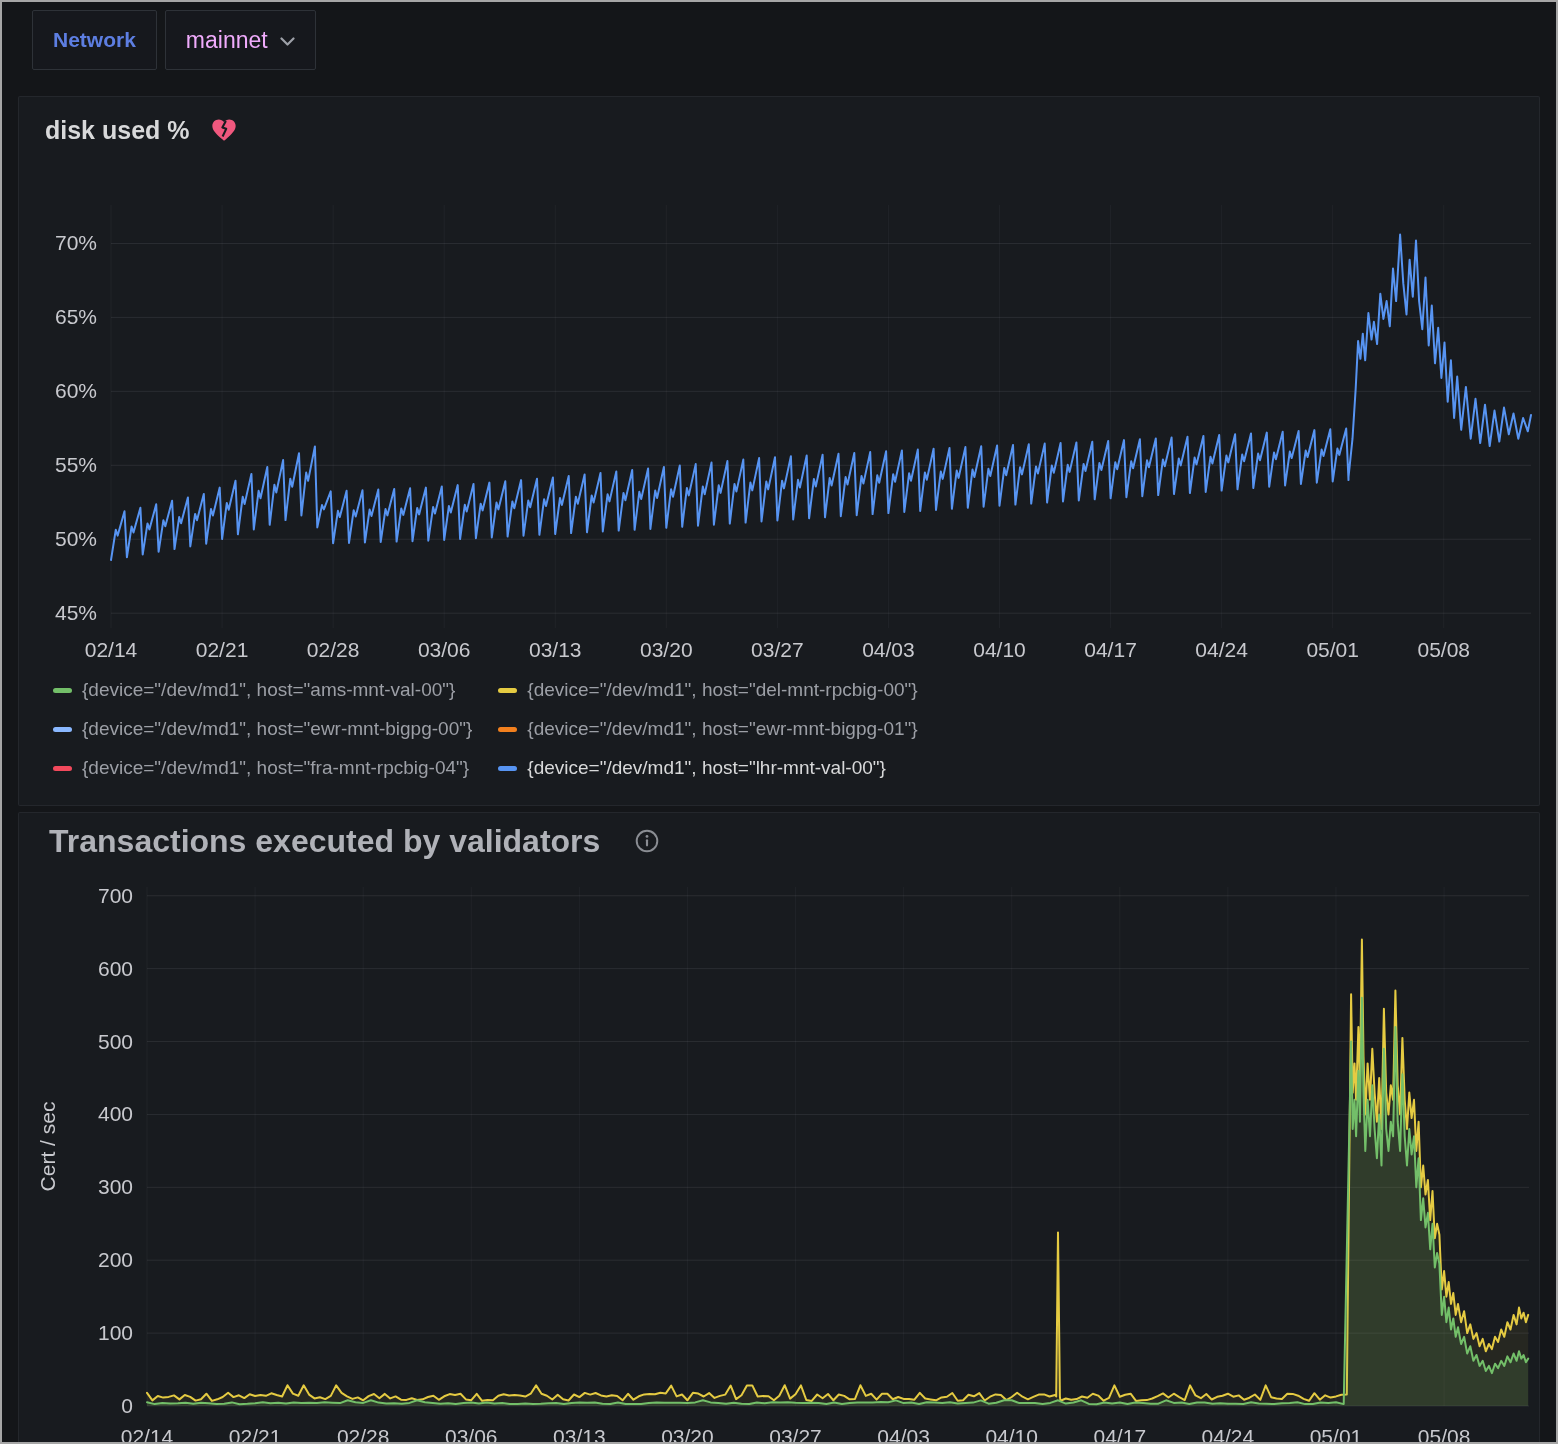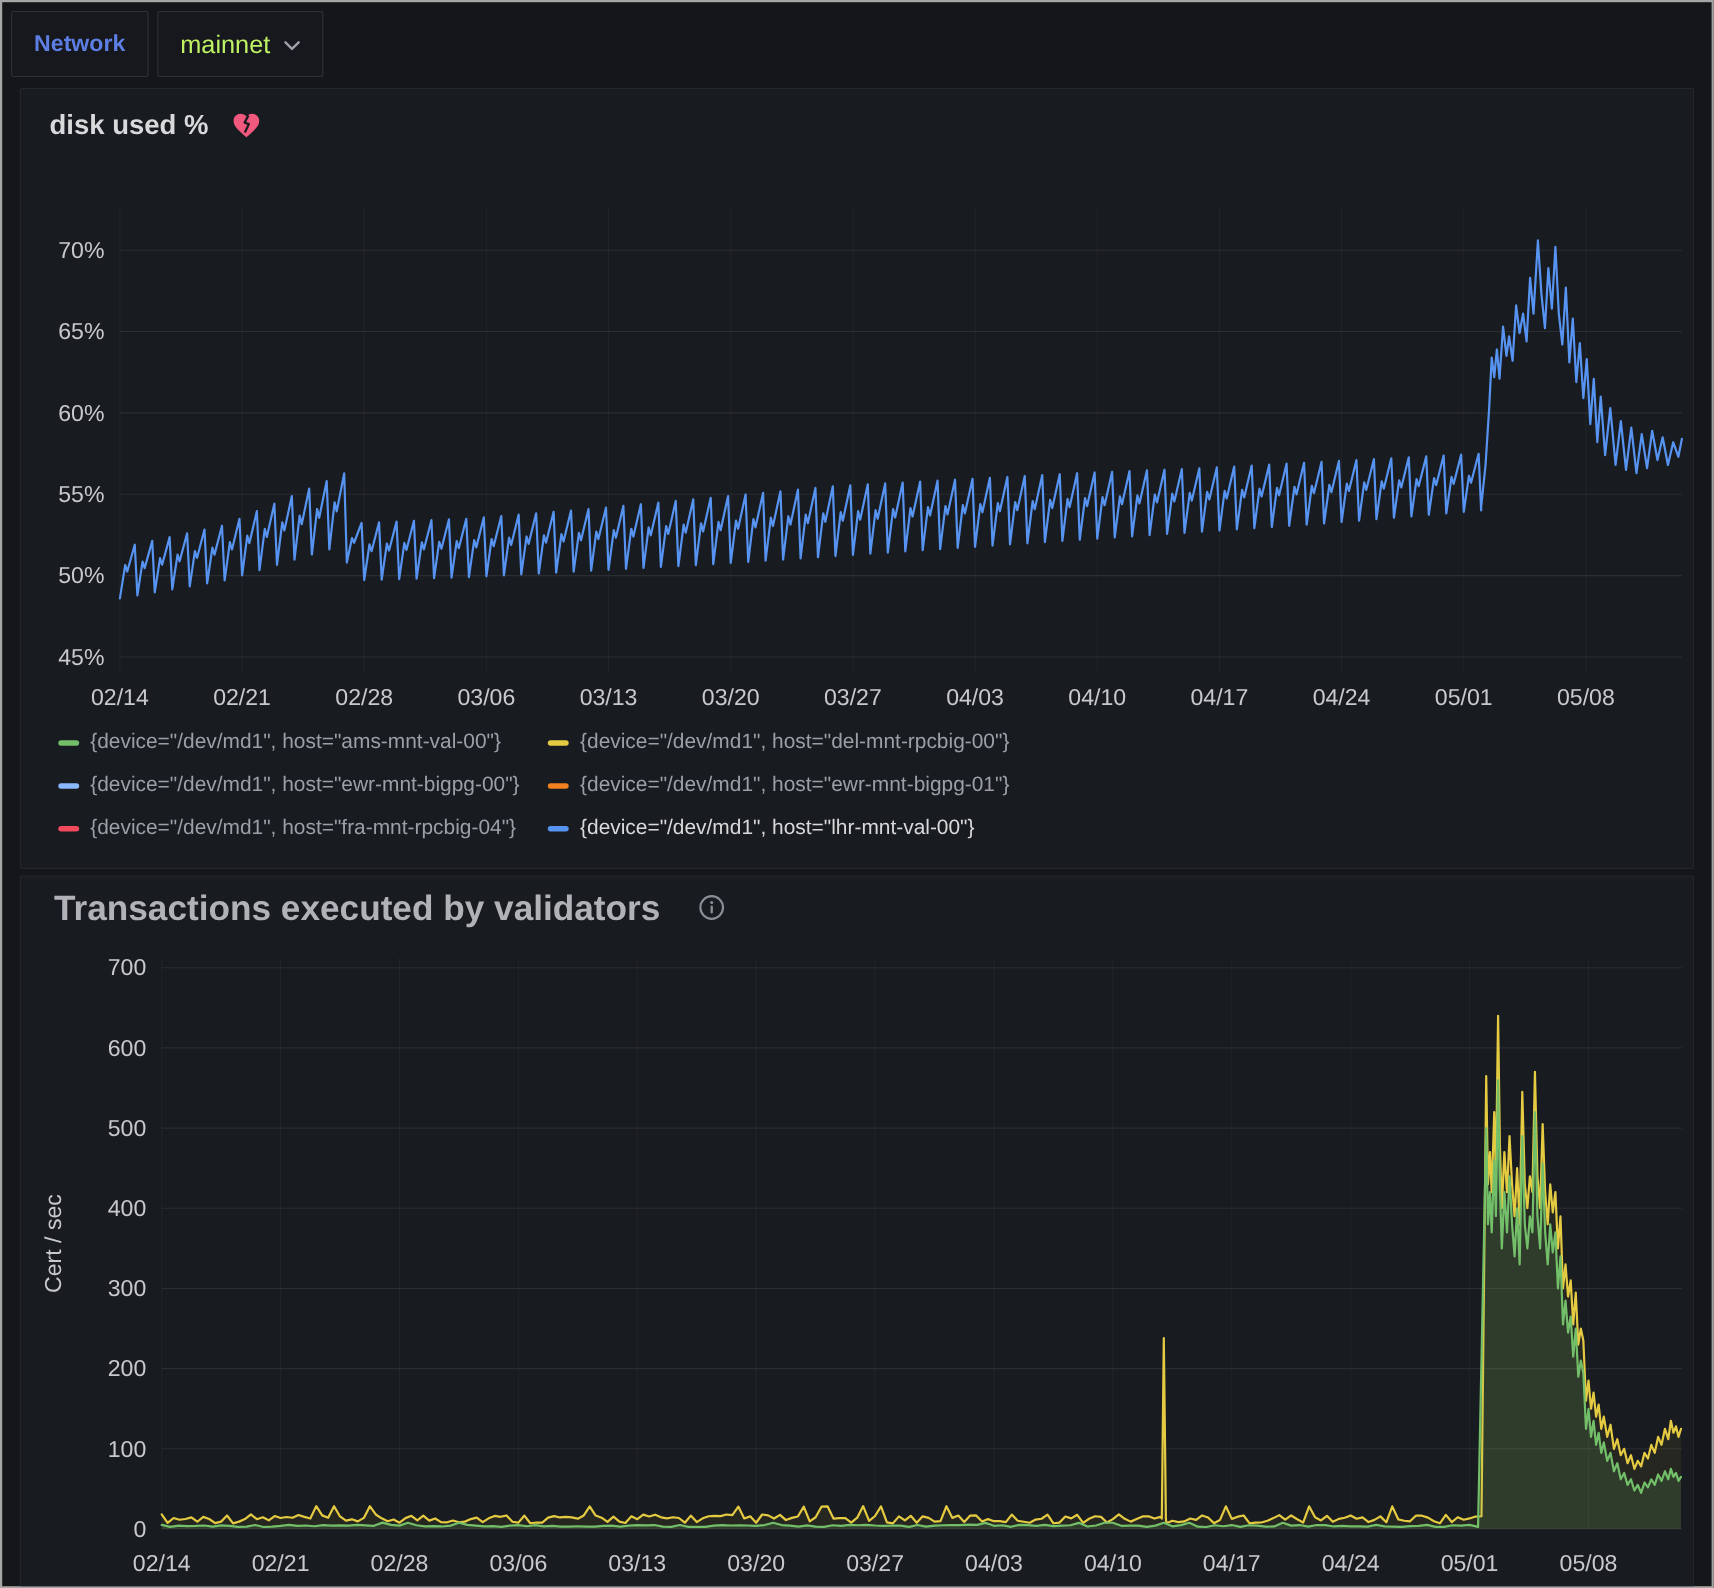--- a/index.html
+++ b/index.html
@@ -3,32 +3,32 @@
 <meta charset="utf-8">
 <style>
   html,body{margin:0;padding:0;}
   body{
     width:1558px;height:1444px;box-sizing:border-box;overflow:hidden;
     background:#141619;border:2px solid #a6a6a6;
     font-family:"Liberation Sans",sans-serif;
     -webkit-font-smoothing:antialiased;
   }
   
-  .topbar{display:flex;align-items:stretch;gap:8px;padding:8px 0 8px 8px;height:60px;}
+  .topbar{display:flex;align-items:stretch;gap:8px;padding:8px 0 8px 8px;height:60px;margin-left:22px;}
   .var-label,.var-value{
     display:flex;align-items:center;background:#16181d;
     border:1px solid #2e3238;border-radius:2px;padding:0 20px;
   }
   .var-label{color:#5d7ee2;font-size:21px;font-weight:700;}
-  .var-value{color:#bef264;font-size:23px;font-weight:500;gap:12px;cursor:pointer;}
+  .var-value{color:#f0abfc;font-size:23px;font-weight:500;gap:12px;cursor:pointer;}
   .var-value svg{margin-top:3px;}
   
   .panel{margin:0 16px;background:#181b1f;border:1px solid rgba(204,204,220,0.07);
          border-radius:2px;position:relative;}
-  .panel-disk{margin-top:2px;height:708px;}
+  .panel-disk{margin-top:18px;height:708px;text-align:right;}
   .panel-tx{margin-top:6px;height:660px;}
   .panel-header{display:flex;align-items:center;}
   .panel-disk .panel-header{padding:18px 0 0 26px;gap:20px;}
   .panel-tx .panel-header{padding:14px 0 0 30px;gap:34px;}
   .panel-title{margin:0;font-size:25px;font-weight:700;color:#d8d9da;line-height:30px;}
   .panel-tx .panel-title{font-size:32px;color:#b0b2b8;line-height:28px;}
   .chart-wrap{position:relative;}
   .panel-disk .chart-wrap{margin:60px 0 0 2px;}
   .panel-tx .chart-wrap{margin:32px 0 0 2px;}
   svg text.tick{fill:#c8c9ce;font-family:"Liberation Sans",sans-serif;font-size:21px;}

